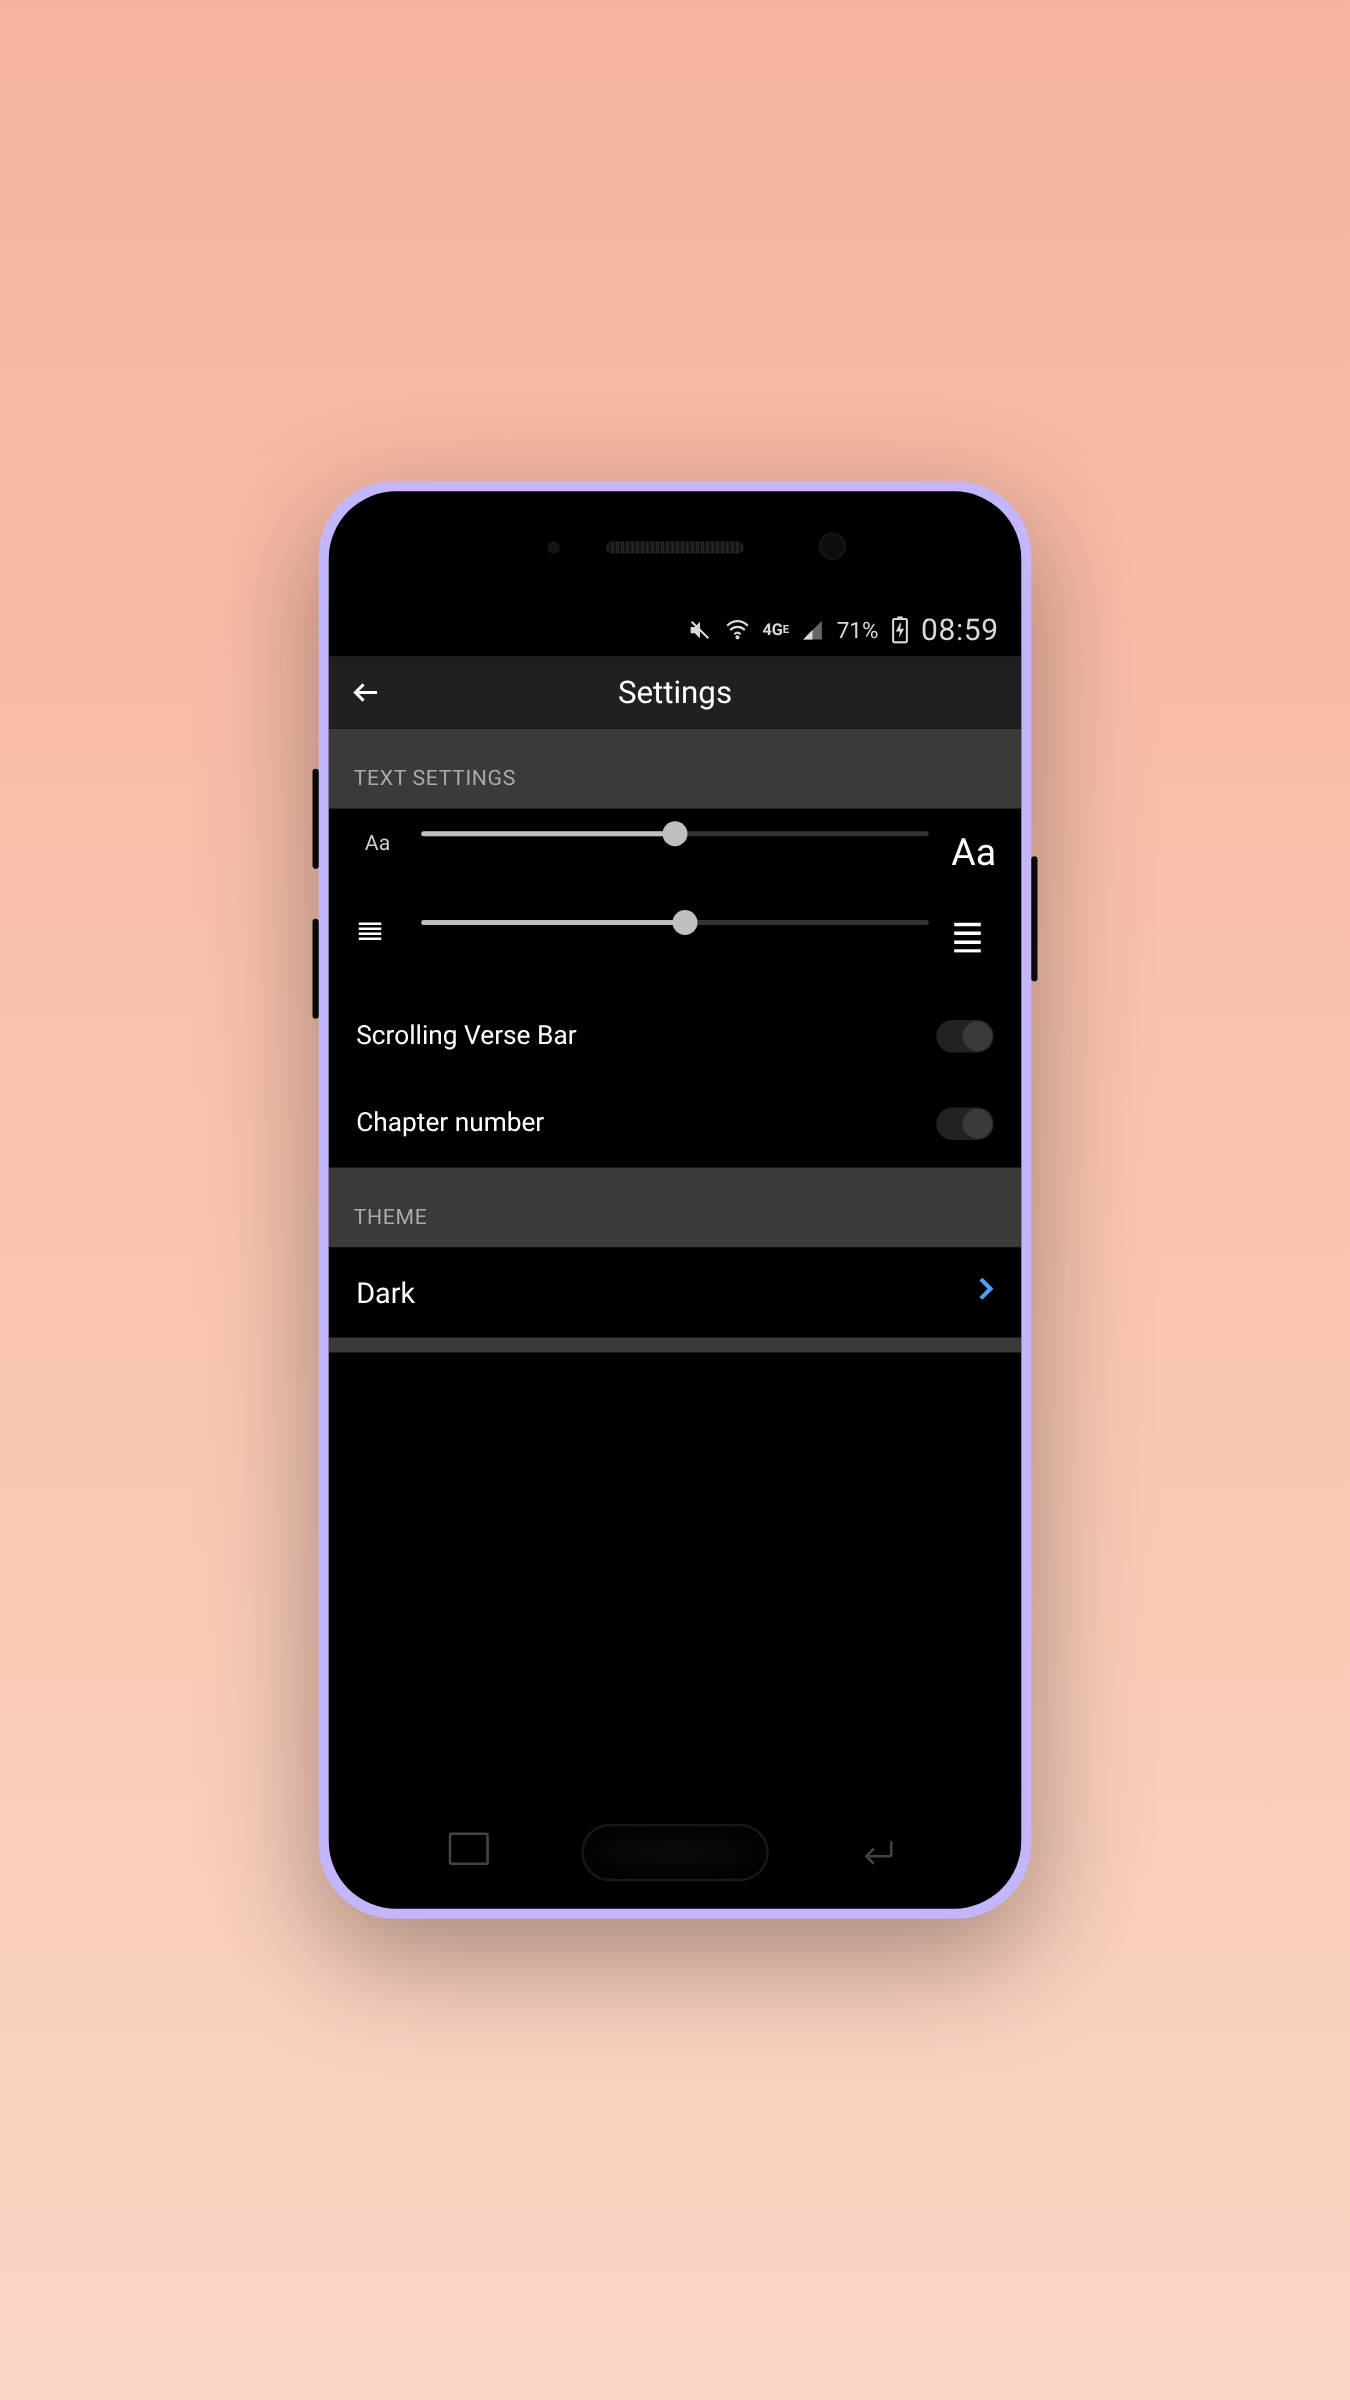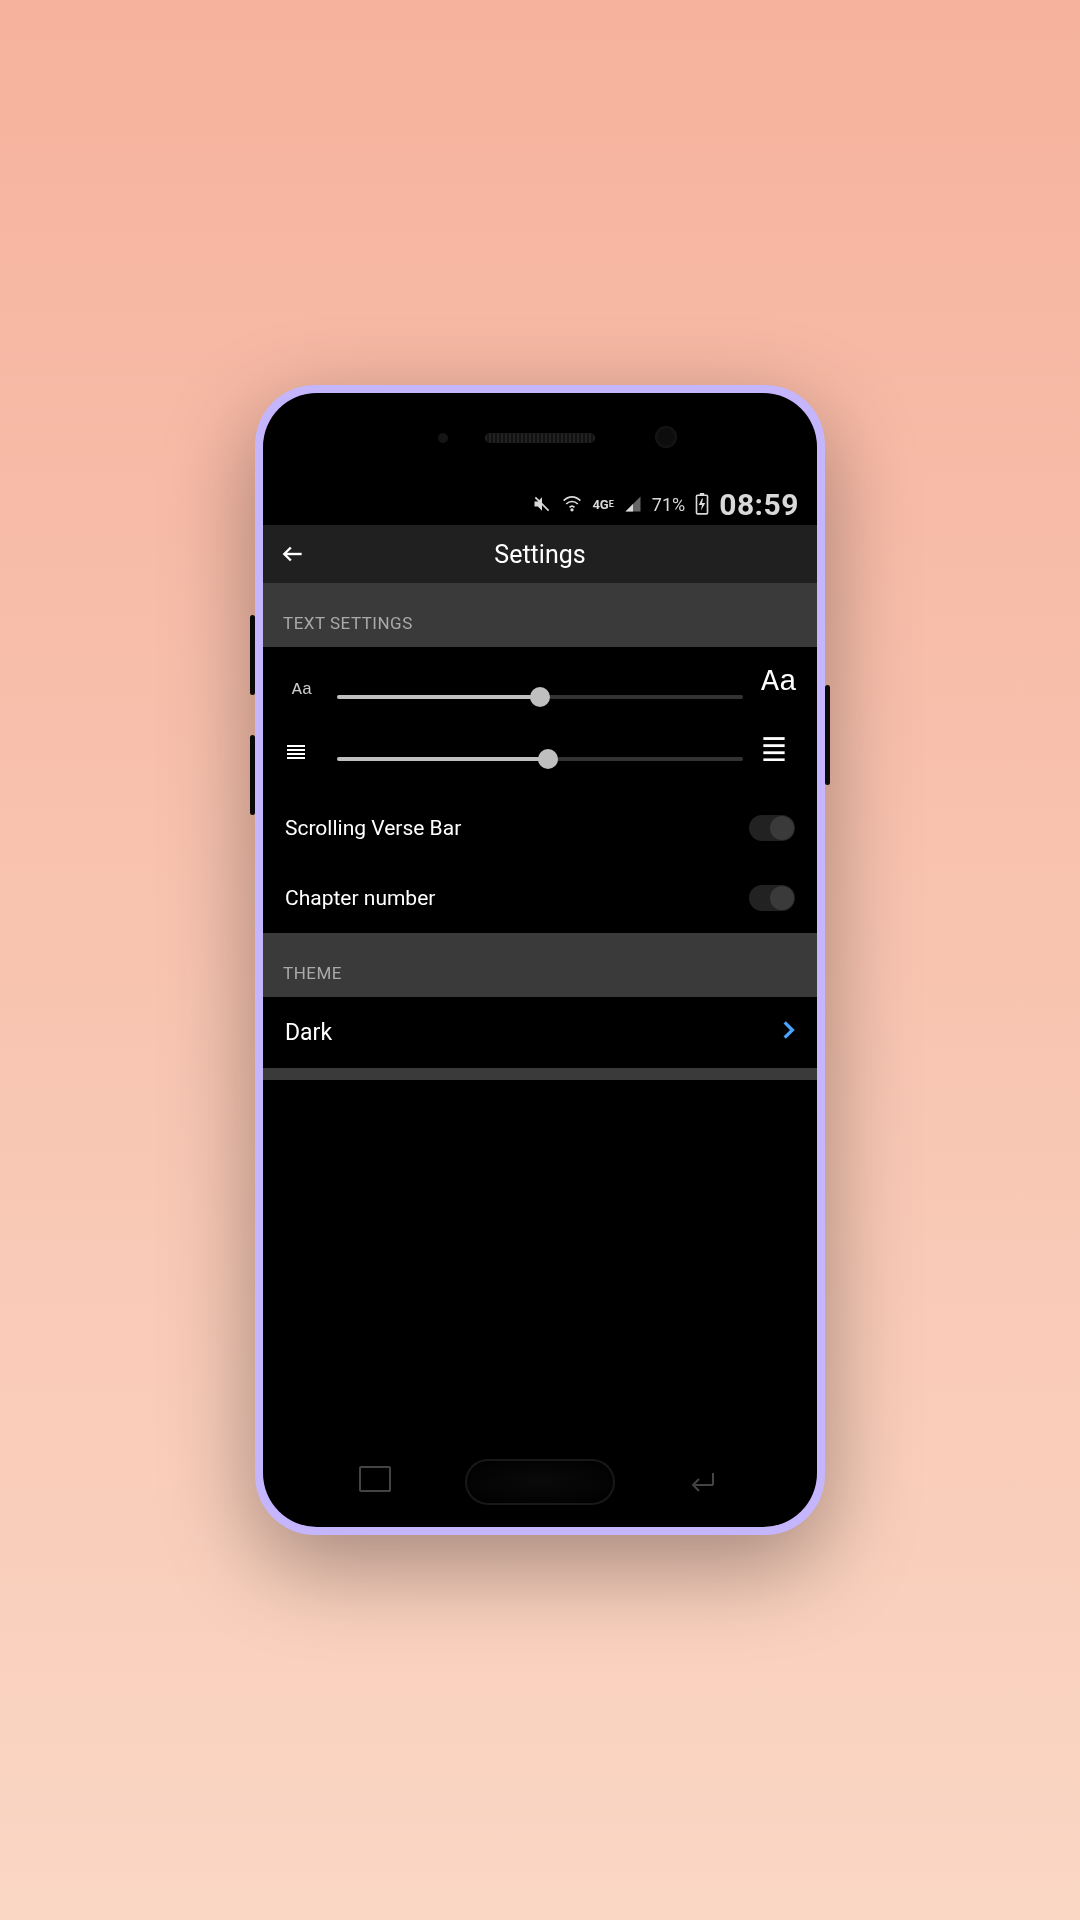--- a/index.html
+++ b/index.html
@@ -48,21 +48,21 @@
   flex:1; background:#000; display:flex; flex-direction:column;
   color:#eee; font-size:21px;
 }
 
 
 .status {
   height:42px; display:flex; align-items:center; justify-content:flex-end;
   gap:10px; padding:0 18px 0 0; color:#d9d9d9;
 }
 .status .ico { display:inline-flex; align-items:center; }
-.status .clock { font-size:30px; letter-spacing:.5px; font-weight:700; }
+.status .clock { font-size:24px; letter-spacing:.5px; font-weight:400; }
 .status .pct   { font-size:18px; }
 
 
 .appbar {
   height:58px; background:#202020;
   display:flex; align-items:center; position:relative;
 }
 .back {
   width:60px; height:70px; display:flex; align-items:center; justify-content:center;
   cursor:pointer;
@@ -86,23 +86,22 @@
 
 .scroll { flex:1; overflow:hidden; }
 .section-hdr {
   background:#3a3a3a; color:#aaa;
   font-size:17px; letter-spacing:.5px;
   padding:30px 20px 14px;
 }
 .section-body { background:#000; }
 
 .slider-row {
-  display:flex; align-items:flex-end; gap:18px;
+  display:flex; align-items:flex-start; gap:18px;
   padding:18px 22px;
-  font-family:Liberation Mono, monospace;
 }
 .slider-row .lab-left, .slider-row .lab-right { width:34px; text-align:center; }
 .font-small { font-size:17px; color:#ccc; }
 .font-big   { font-size:30px; color:#fff; }
 .lh-small svg, .lh-big svg { display:block; }
 
 .track {
   flex:1; height:4px; background:#333; border-radius:2px; position:relative;
 }
 .track .fill { position:absolute; left:0; top:0; bottom:0; background:#bfbfbf; border-radius:2px; }

